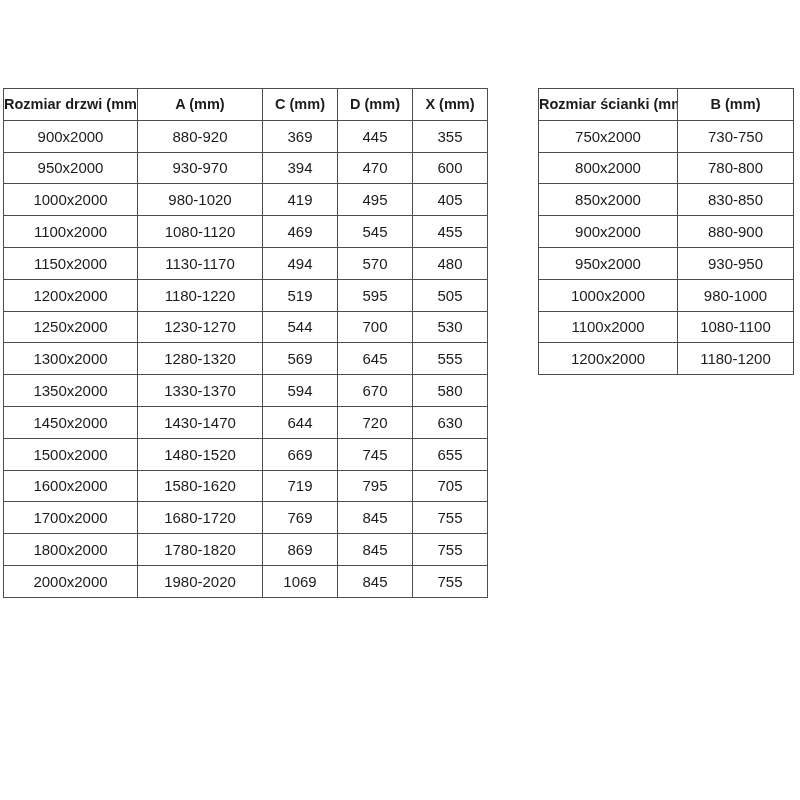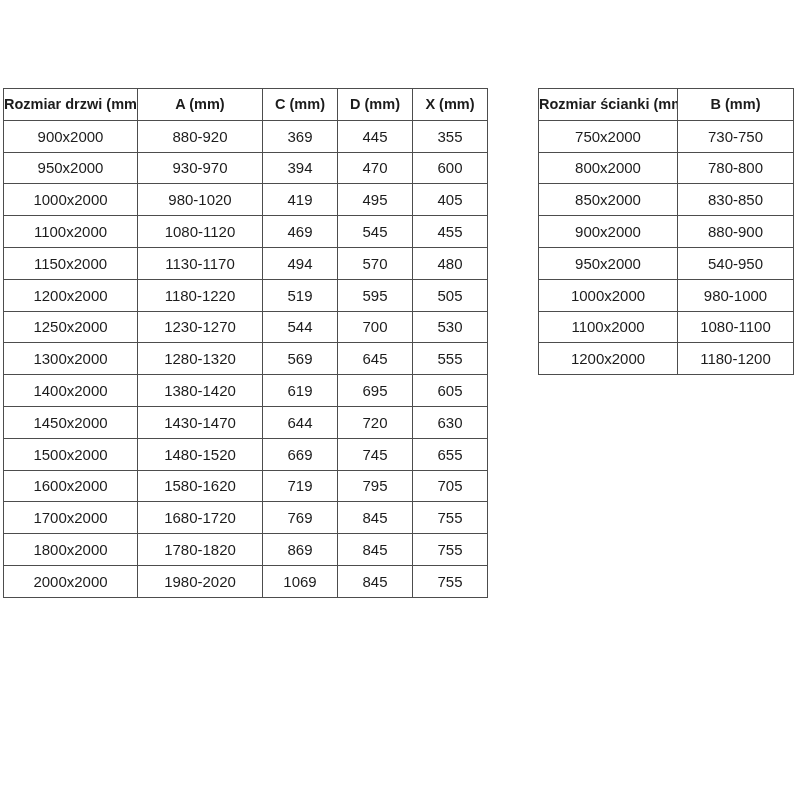--- a/index.html
+++ b/index.html
@@ -124,25 +124,25 @@
         <td>530</td>
       </tr>
       <tr>
         <td>1300x2000</td>
         <td>1280-1320</td>
         <td>569</td>
         <td>645</td>
         <td>555</td>
       </tr>
       <tr>
-        <td>1400x2000</td>
-        <td>1380-1420</td>
-        <td>619</td>
-        <td>695</td>
-        <td>605</td>
+        <td>1350x2000</td>
+        <td>1330-1370</td>
+        <td>594</td>
+        <td>670</td>
+        <td>580</td>
       </tr>
       <tr>
         <td>1450x2000</td>
         <td>1430-1470</td>
         <td>644</td>
         <td>720</td>
         <td>630</td>
       </tr>
       <tr>
         <td>1500x2000</td>
@@ -205,21 +205,21 @@
       <tr>
         <td>850x2000</td>
         <td>830-850</td>
       </tr>
       <tr>
         <td>900x2000</td>
         <td>880-900</td>
       </tr>
       <tr>
         <td>950x2000</td>
-        <td>540-950</td>
+        <td>930-950</td>
       </tr>
       <tr>
         <td>1000x2000</td>
         <td>980-1000</td>
       </tr>
       <tr>
         <td>1100x2000</td>
         <td>1080-1100</td>
       </tr>
       <tr>

